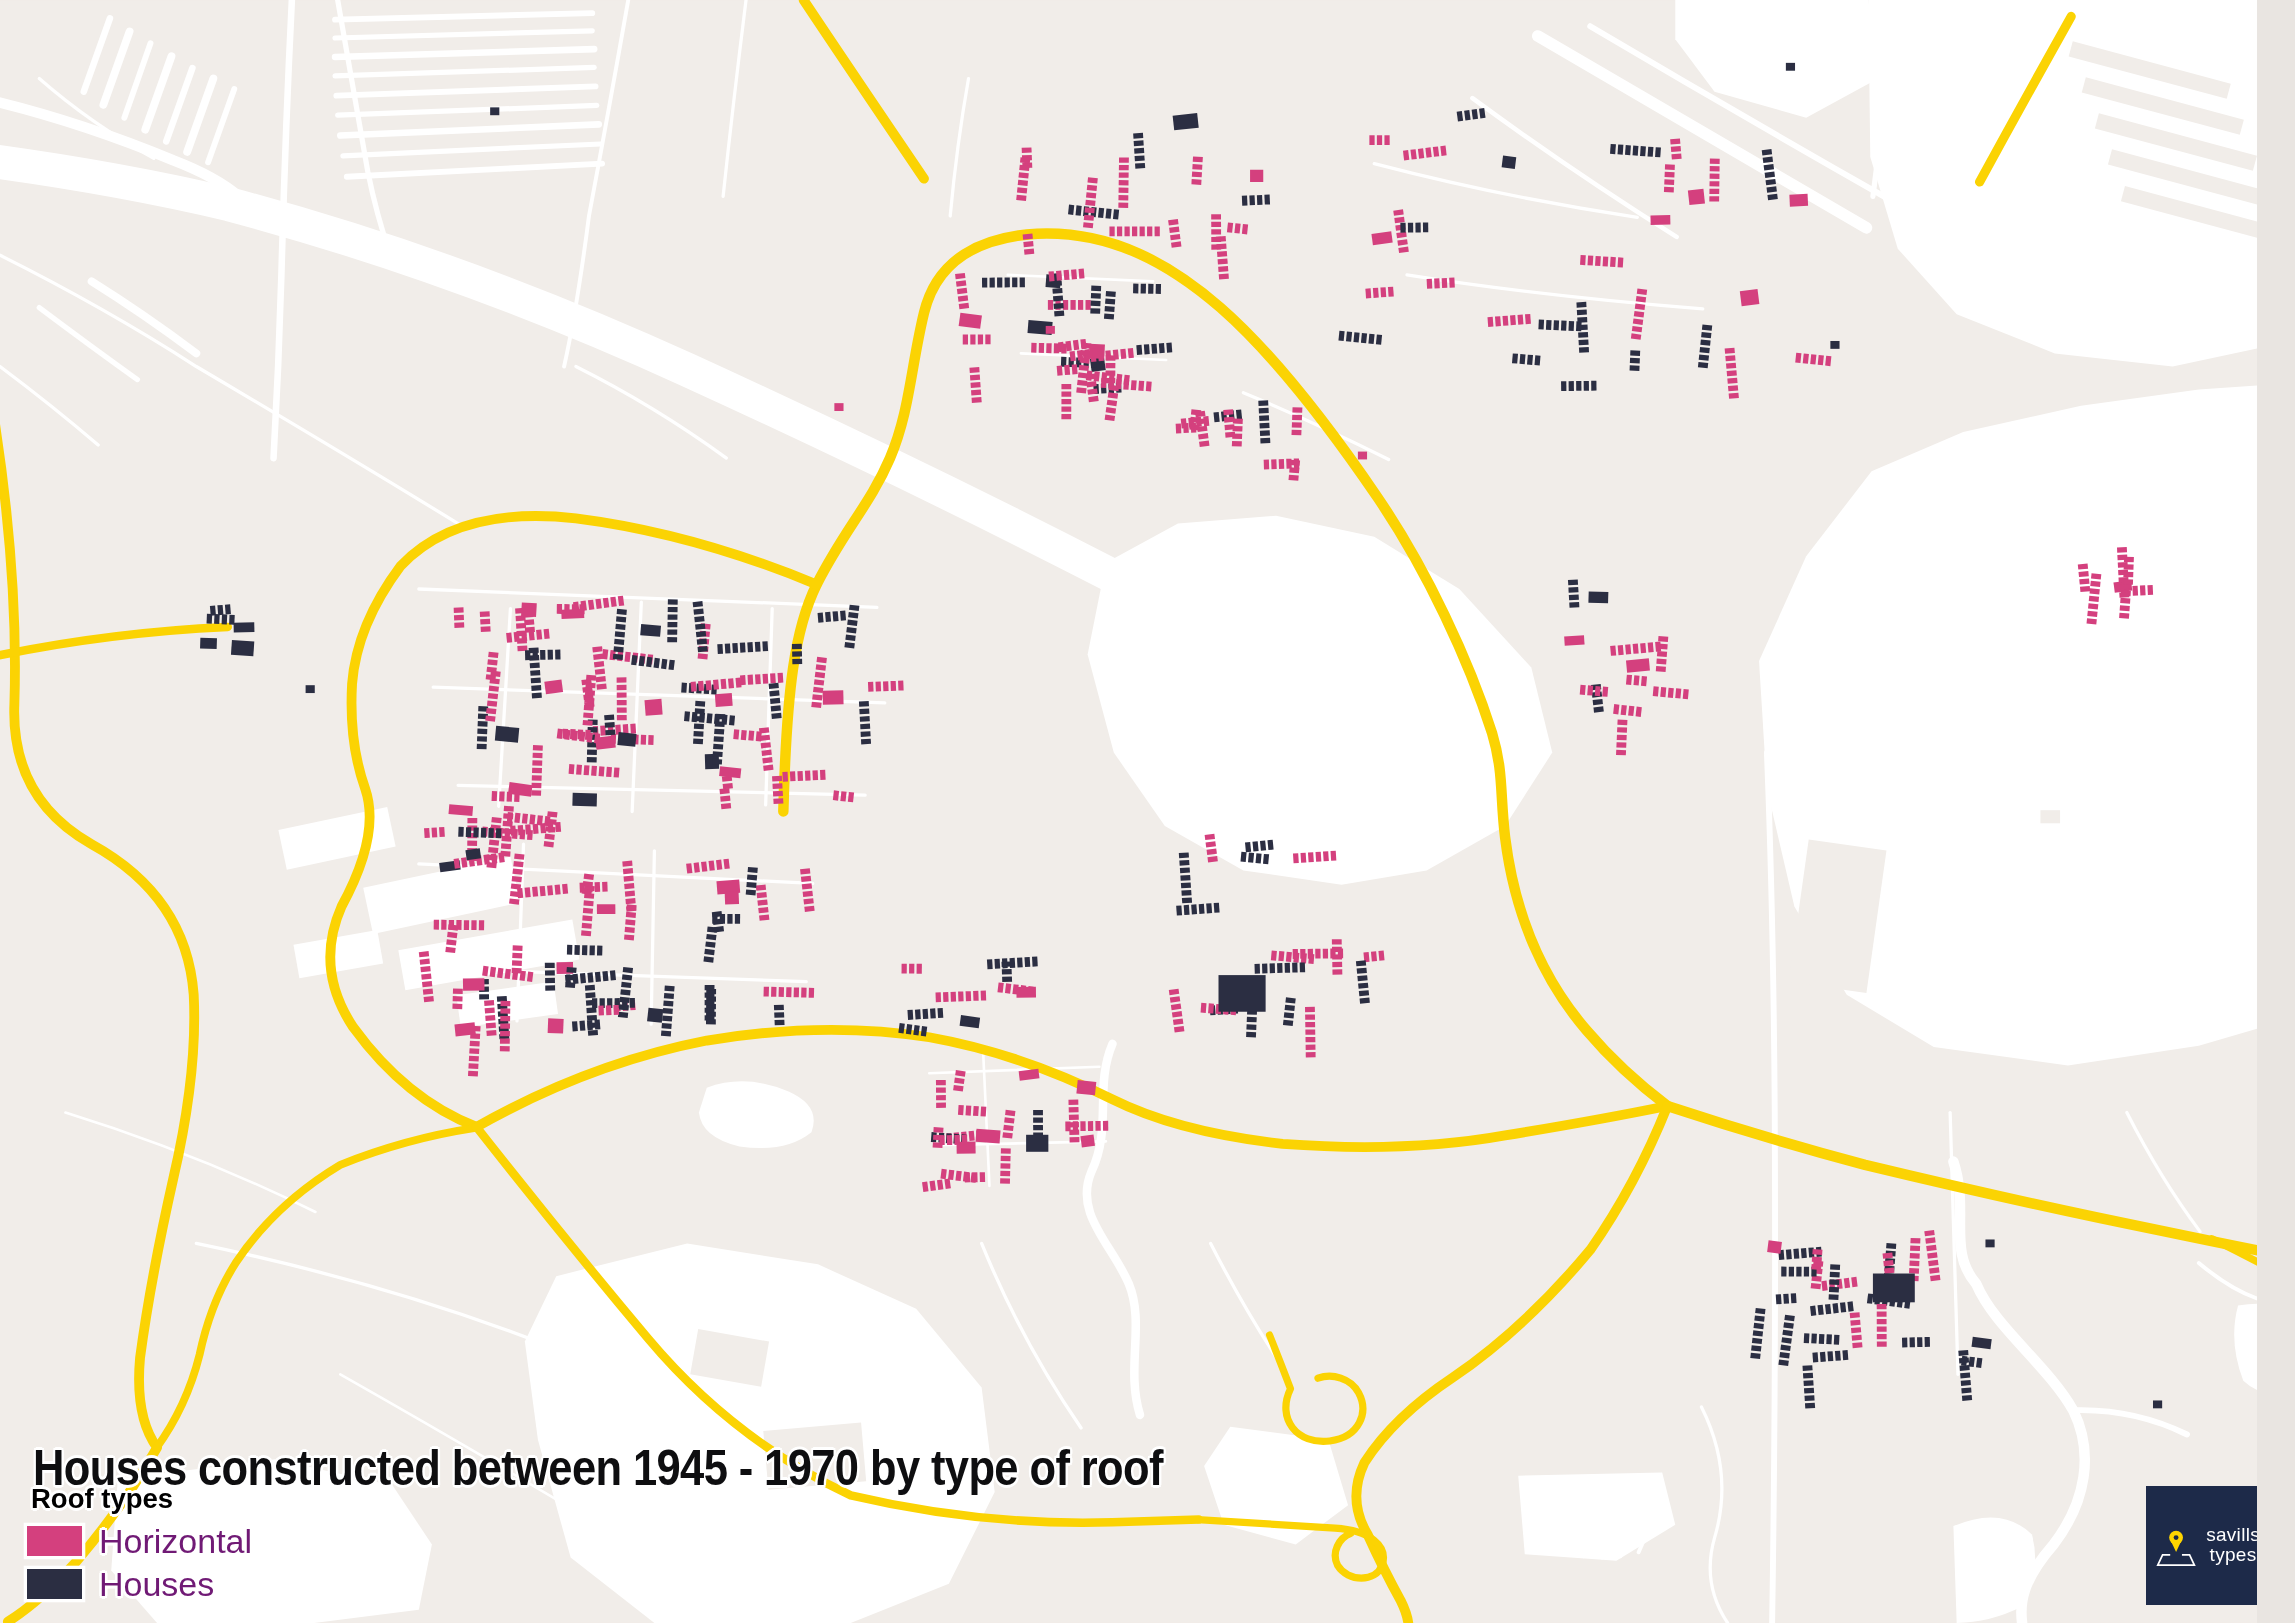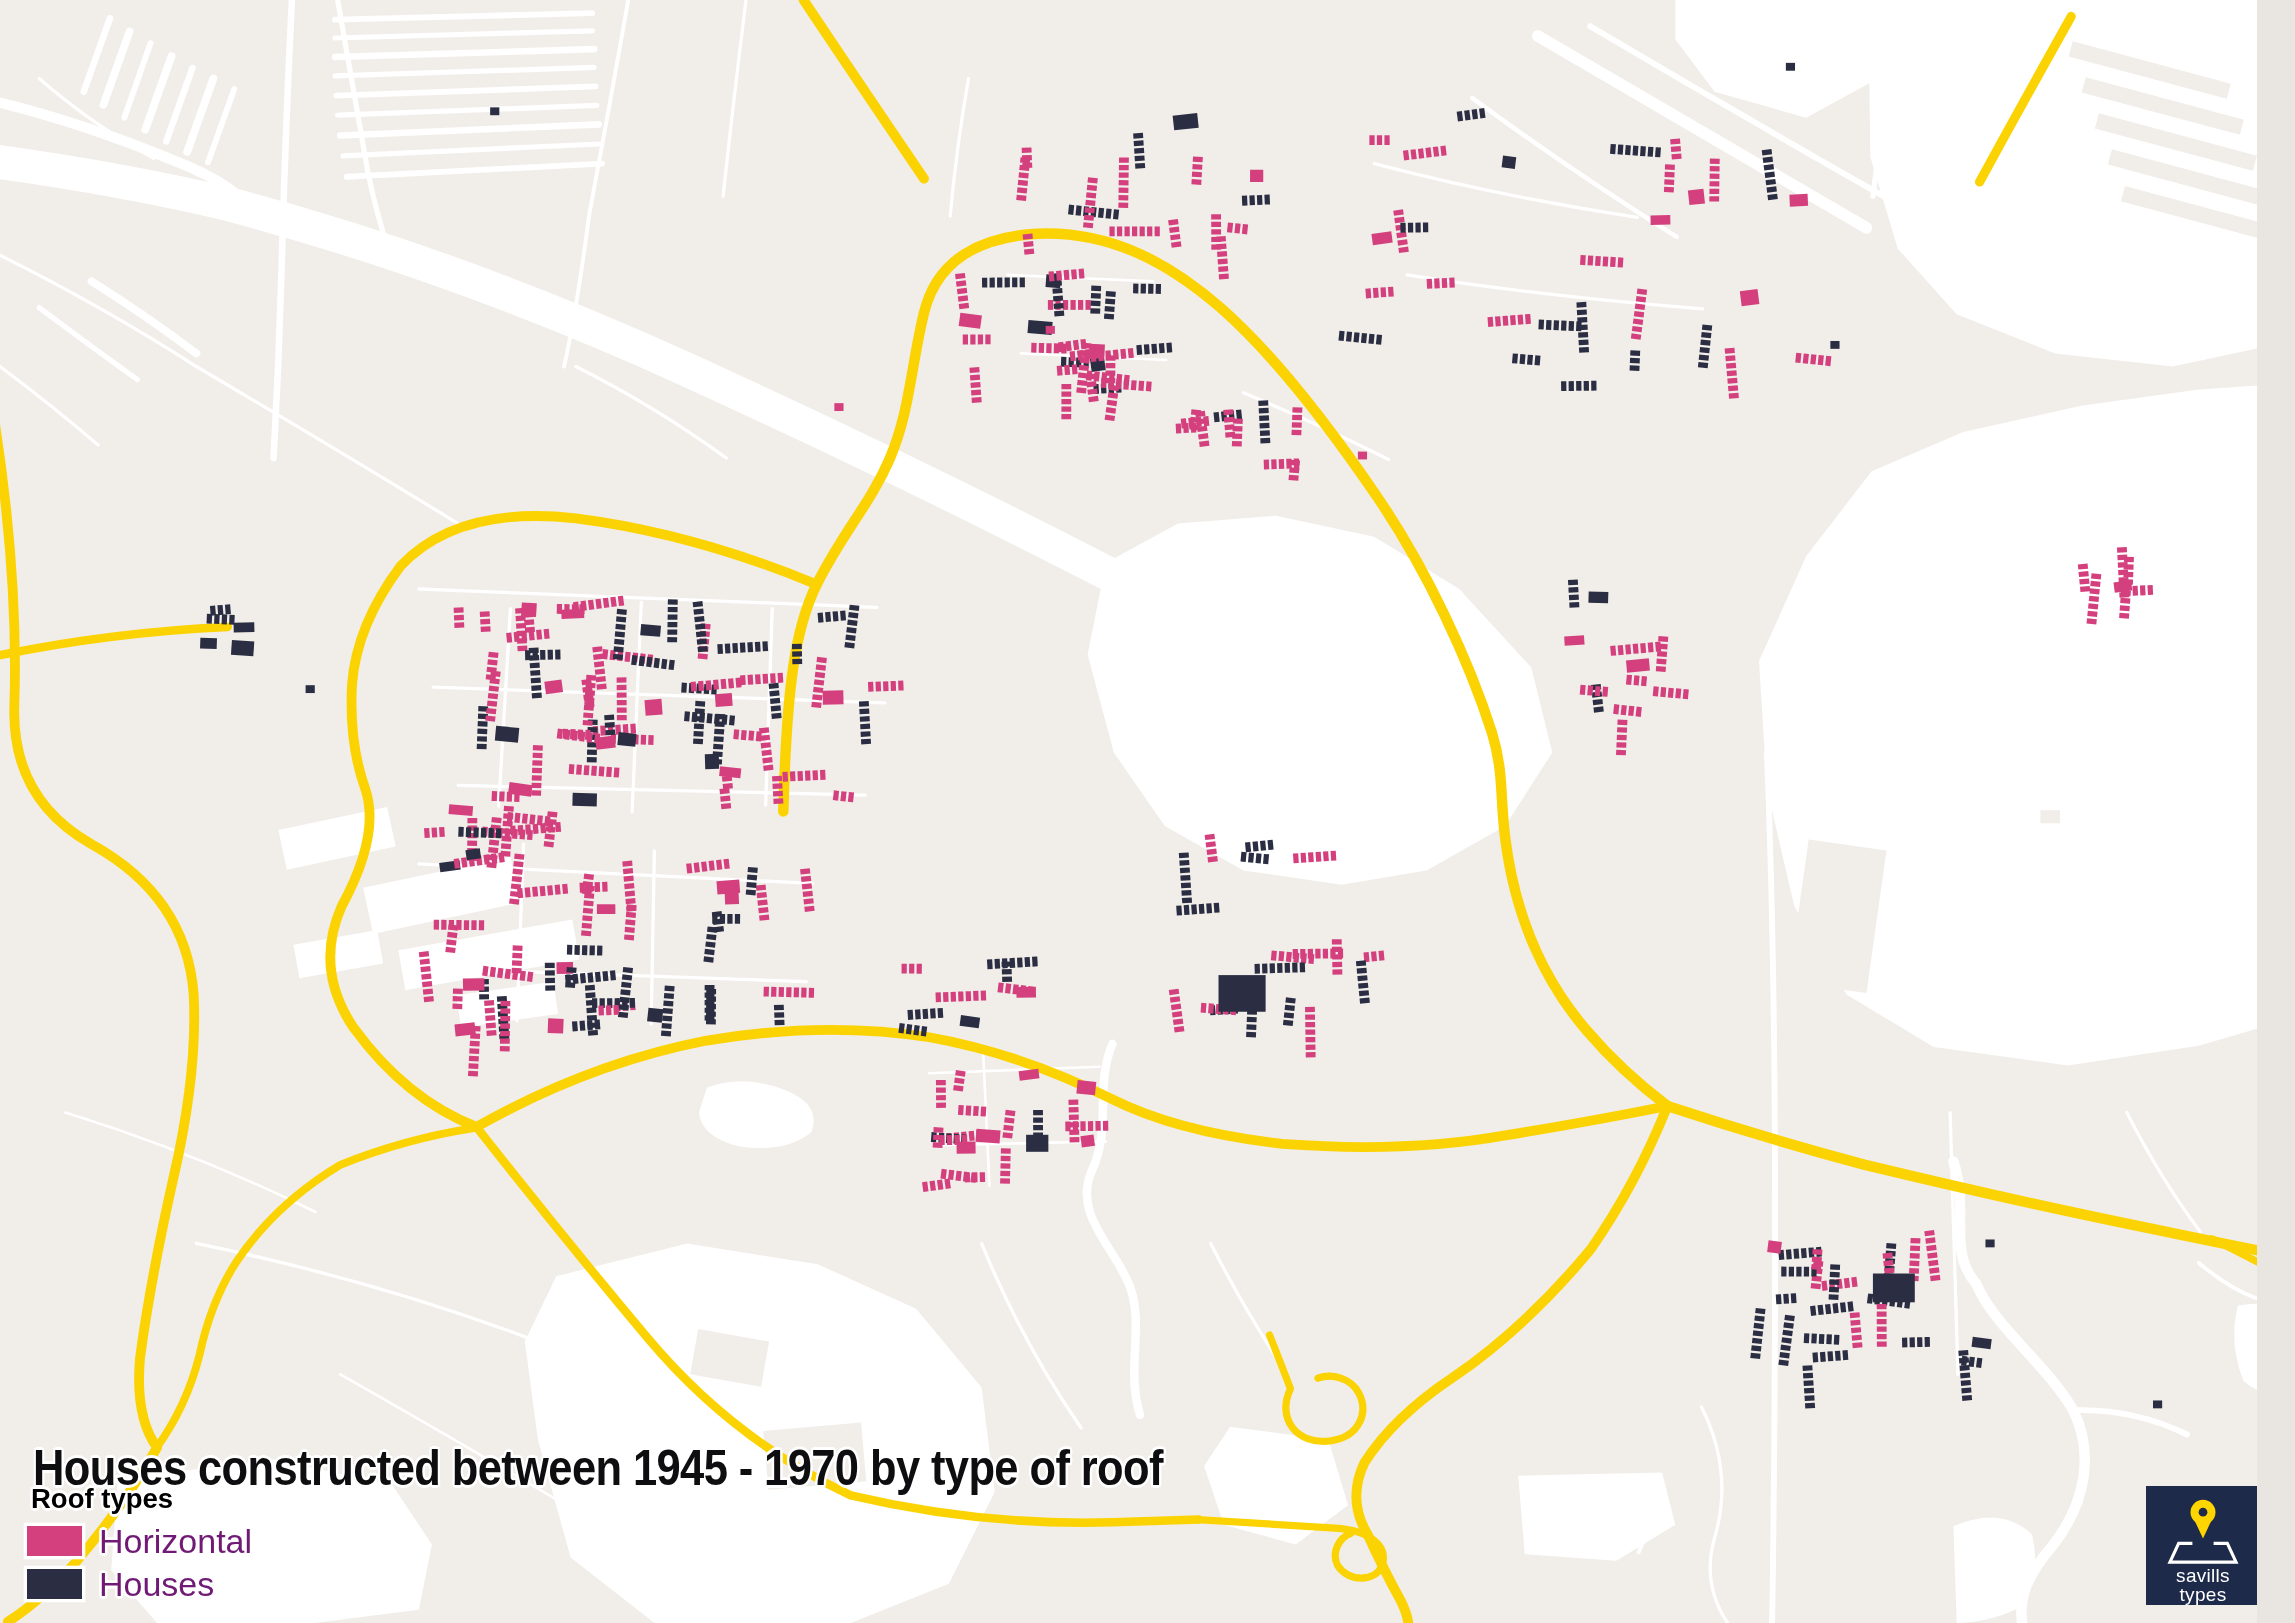--- a/index.html
+++ b/index.html
@@ -13,21 +13,21 @@
          transform:scaleX(.87);transform-origin:left top;}
   #roof-types{position:absolute;left:31px;top:1483px;font-size:27.5px;font-weight:bold;
          color:#000000;white-space:nowrap;}
   .swatch{position:absolute;left:27px;width:55px;height:30px;box-shadow:0 0 0 3.3px #fff;}
   #swatch-horizontal{top:1526px;}
   #swatch-slanted{top:1569px;}
   .leg-label{position:absolute;left:99px;font-size:34px;color:#701a75;white-space:nowrap;}
   #label-horizontal{top:1522px;}
   #label-slanted{top:1565px;}
   #logo{position:absolute;left:2146px;top:1486px;width:114px;height:119px;
-        display:flex;flex-direction:column;align-items:center;}
+        display:flex;flex-direction:row;align-items:center;}
   #logo-text{color:#fff;font-size:19px;line-height:19.6px;text-align:center;
         letter-spacing:0.3px;margin-top:-1.3px;}
 </style>
 </head>
 <body>
 
 <div id="stage">
   <svg id="map-svg" viewBox="0 0 3507 2480">
       <rect x="0" y="0" width="3507" height="2480" fill="#F1EDE9"></rect>
       <path d="M1690,860 L1800,800 L1950,788 L2100,820 L2230,900 L2340,1020 L2372,1150 L2300,1262 L2180,1330 L2050,1352 L1900,1330 L1780,1262 L1702,1150 L1662,1000 Z" fill="#FFFFFF"></path>

